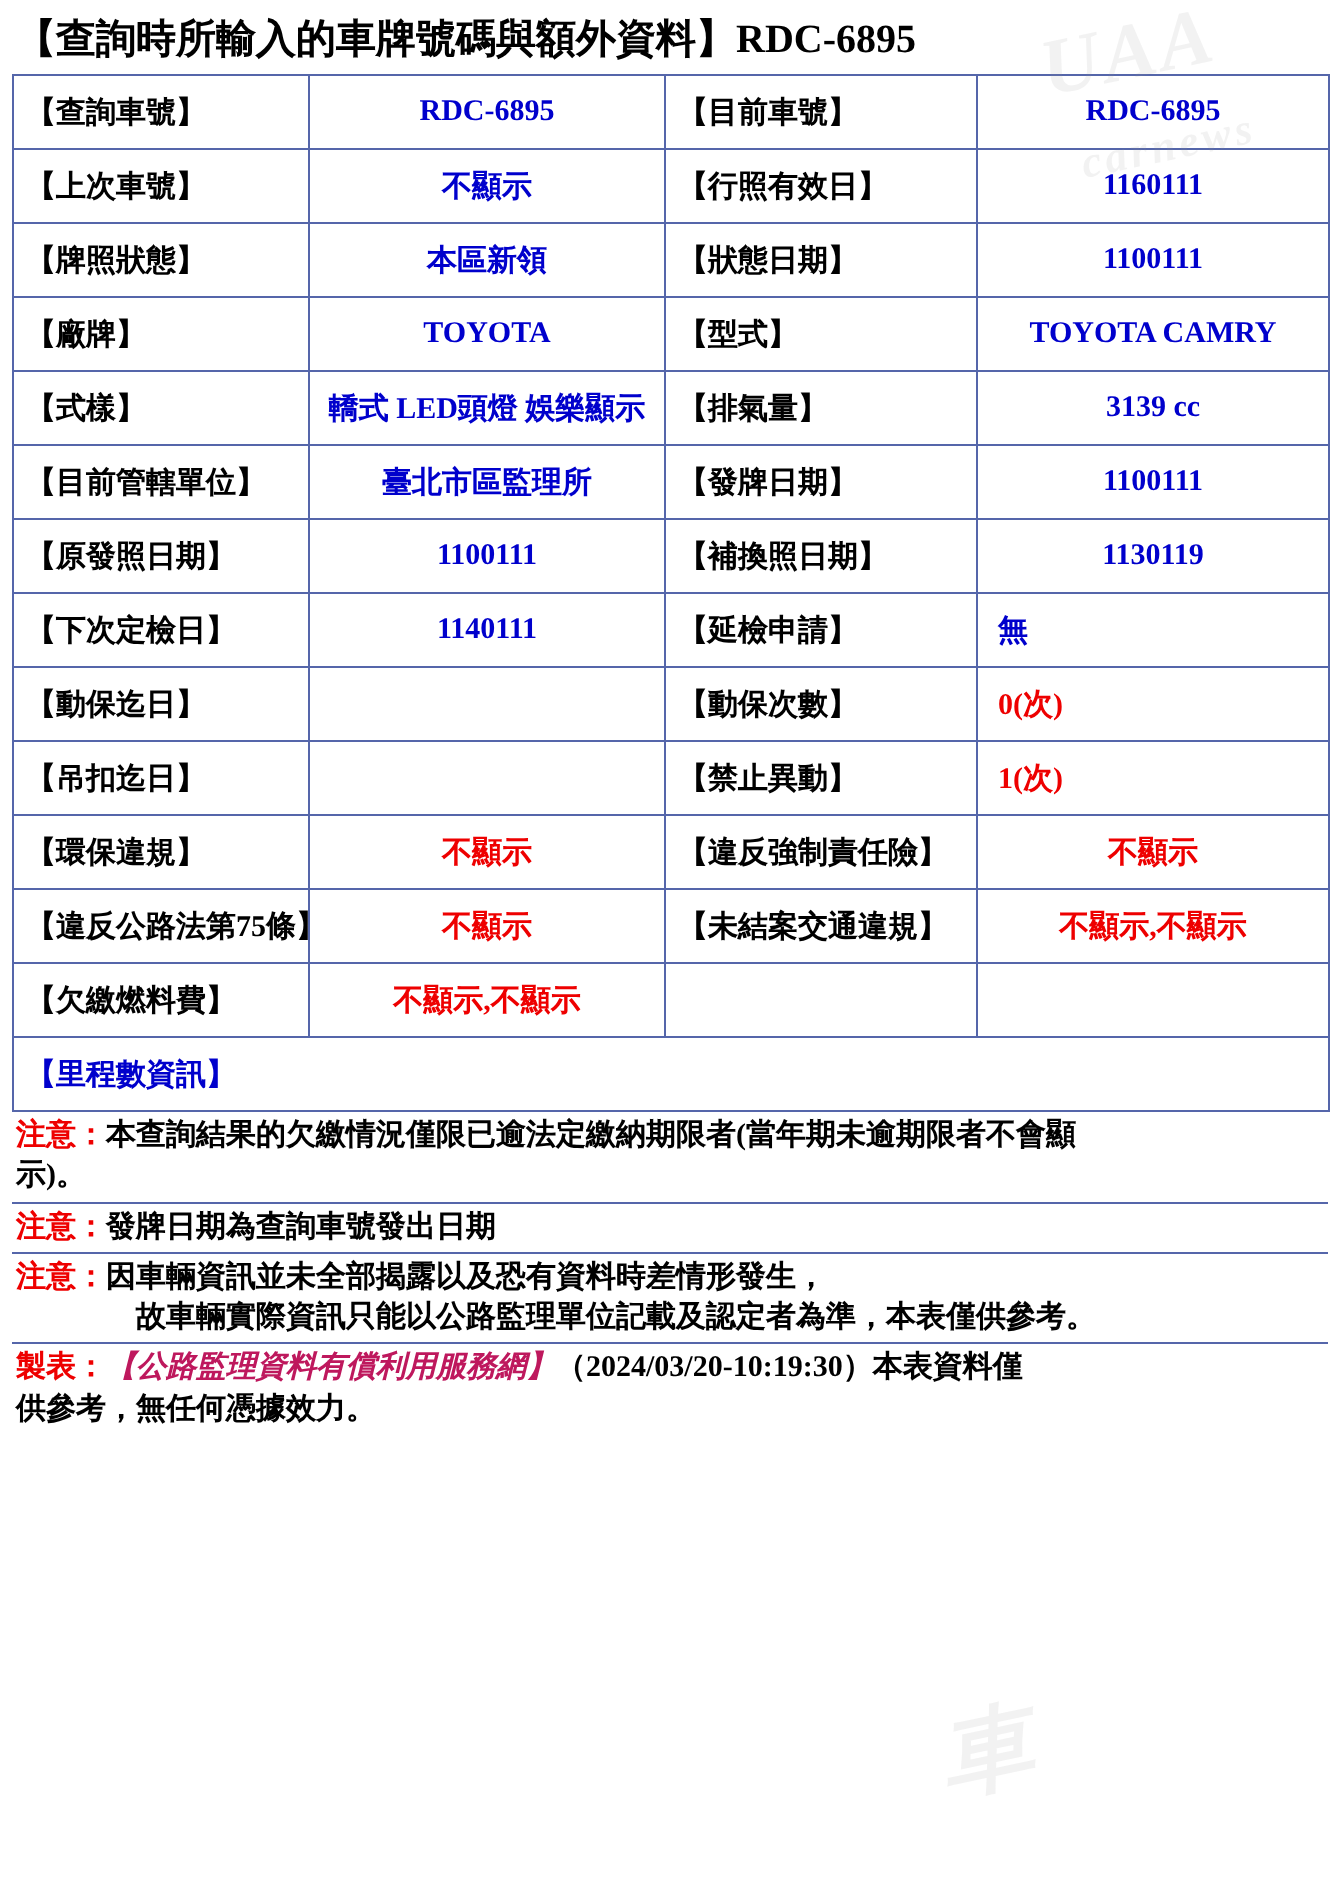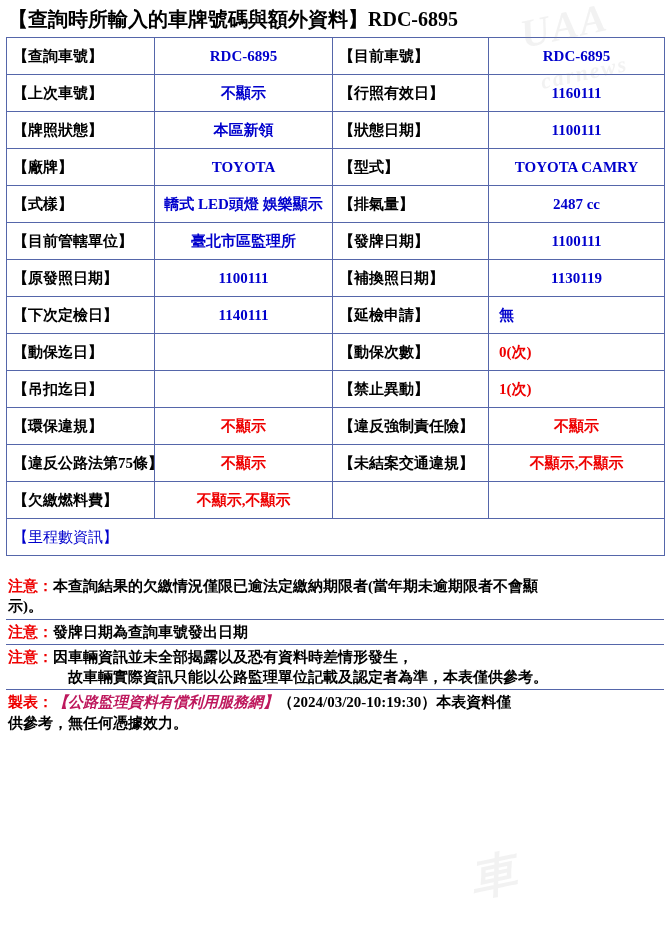--- a/index.html
+++ b/index.html
@@ -75,31 +75,31 @@
     text-align: center;
     font-weight: bold;
   }
   .val-left {
     text-align: left;
     padding-left: 10px !important;
   }
   .blank { }
 
   .milestone-row td {
-    font-weight: normal;
+    font-weight: bold;
     color: #0000cc;
     font-size: 15px;
     text-align: left;
     padding-left: 6px !important;
     height: 30px;
   }
 
   .notes {
     width: 658px;
-    margin-top: 18px;
+    margin-top: 0;
   }
   .note {
     font-size: 15px;
     line-height: 1.35;
     padding: 2px 2px 2px 2px;
     border-bottom: 1px solid #5566aa;
   }
   .note:last-child { border-bottom: none; }
   .note .k {
     color: #ee0000;
@@ -157,21 +157,21 @@
       <tr>
         <td class="lbl">【廠牌】</td>
         <td class="val">TOYOTA</td>
         <td class="lbl">【型式】</td>
         <td class="val">TOYOTA CAMRY</td>
       </tr>
       <tr>
         <td class="lbl">【式樣】</td>
         <td class="val">轎式 LED頭燈 娛樂顯示</td>
         <td class="lbl">【排氣量】</td>
-        <td class="val">2487 cc</td>
+        <td class="val">3139 cc</td>
       </tr>
       <tr>
         <td class="lbl">【目前管轄單位】</td>
         <td class="val">臺北市區監理所</td>
         <td class="lbl">【發牌日期】</td>
         <td class="val">1100111</td>
       </tr>
       <tr>
         <td class="lbl">【原發照日期】</td>
         <td class="val">1100111</td>

